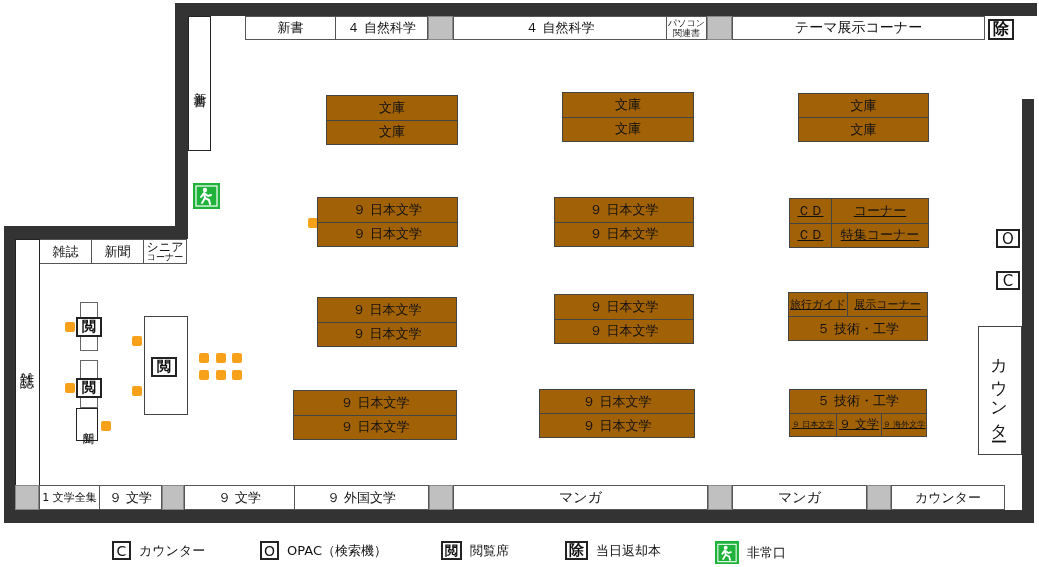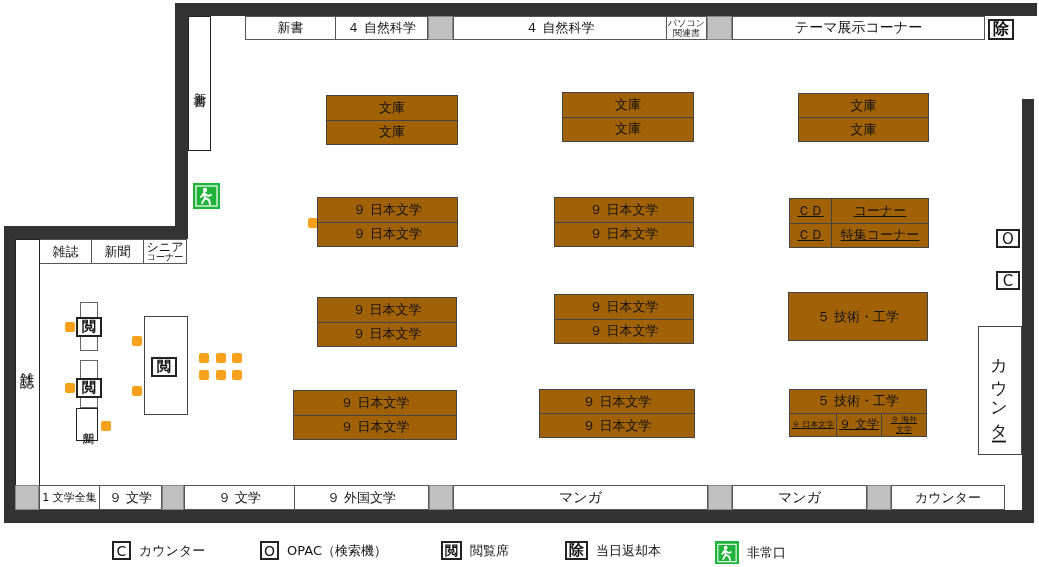--- a/index.html
+++ b/index.html
@@ -159,32 +159,36 @@
     <div style="width:41px;border-right:1px solid #444;height:100%;">ＣＤ</div>
     <div style="flex:1;">コーナー</div>
   </div>
   <div class="row" style="justify-content:stretch;">
     <div style="width:41px;border-right:1px solid #444;height:100%;">ＣＤ</div>
     <div style="flex:1;">特集コーナー</div>
   </div>
 </div>
 
 <div class="pair" style="left:788px;top:292px;width:140px;height:49px;">
+  <div class="row" style="justify-content:stretch;font-size:11px;">
+    <div style="width:58px;border-right:1px solid #444;height:100%;">旅行ガイド</div>
+    <div style="flex:1;">展示コーナー</div>
+  </div>
   <div>５ 技術・工学</div>
 </div>
 
 <div class="pair" style="left:789px;top:389px;width:138px;height:48px;">
   <div>５ 技術・工学</div>
   <div class="row" style="justify-content:stretch;">
     <div style="width:46px;border-right:1px solid #444;height:100%;">
       <span class="tiny" style="font-size:8px;">９ 日本</span>
       <span class="tiny" style="font-size:8px;">文学</span>
     </div>
     <div style="width:44px;border-right:1px solid #444;height:100%;font-size:12px;">９ 文学</div>
-    <div style="flex:1;height:100%;flex-direction:column;">
+    <div style="flex:1;height:100%;">
       <span class="tiny" style="font-size:8px;">９ 海外</span>
       <span class="tiny" style="font-size:8px;">文学</span>
     </div>
   </div>
 </div>
 
 <div class="sym" style="left:996px;top:229px;width:24px;height:19px;font-weight:normal;font-size:15px;">
     <span>O</span>
   </div>
 <div class="sym" style="left:996px;top:271px;width:24px;height:19px;font-weight:normal;font-size:15px;">

